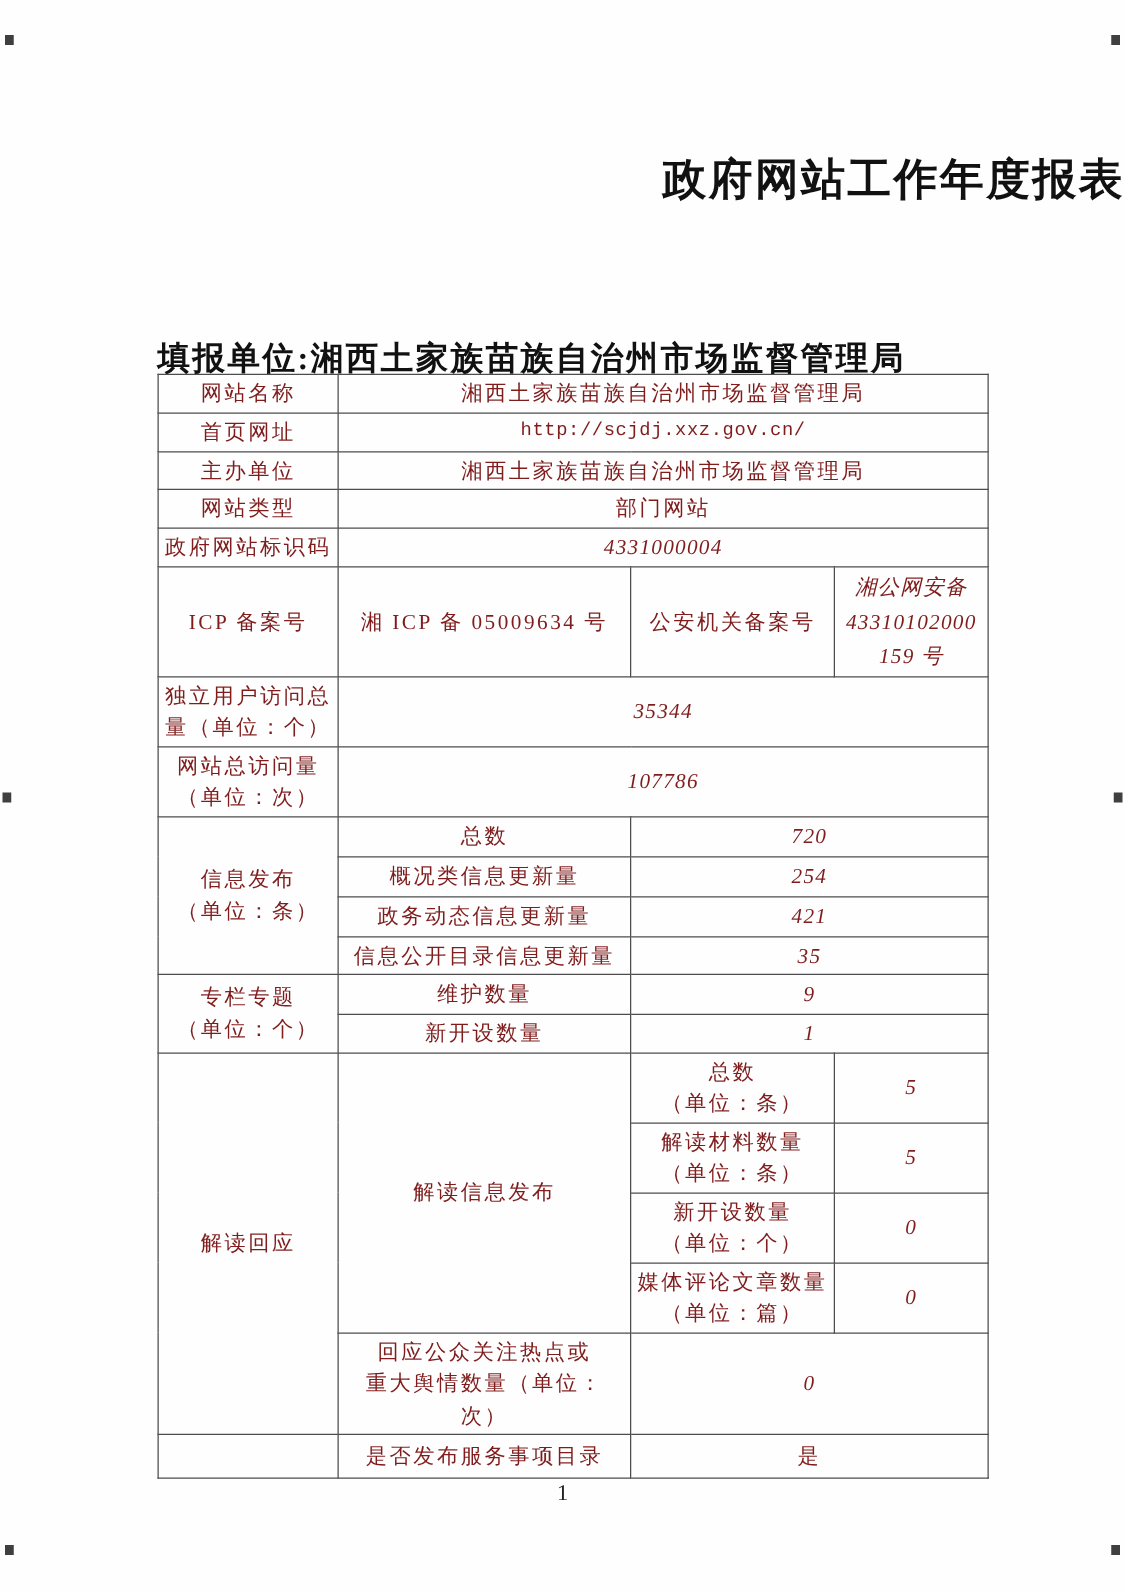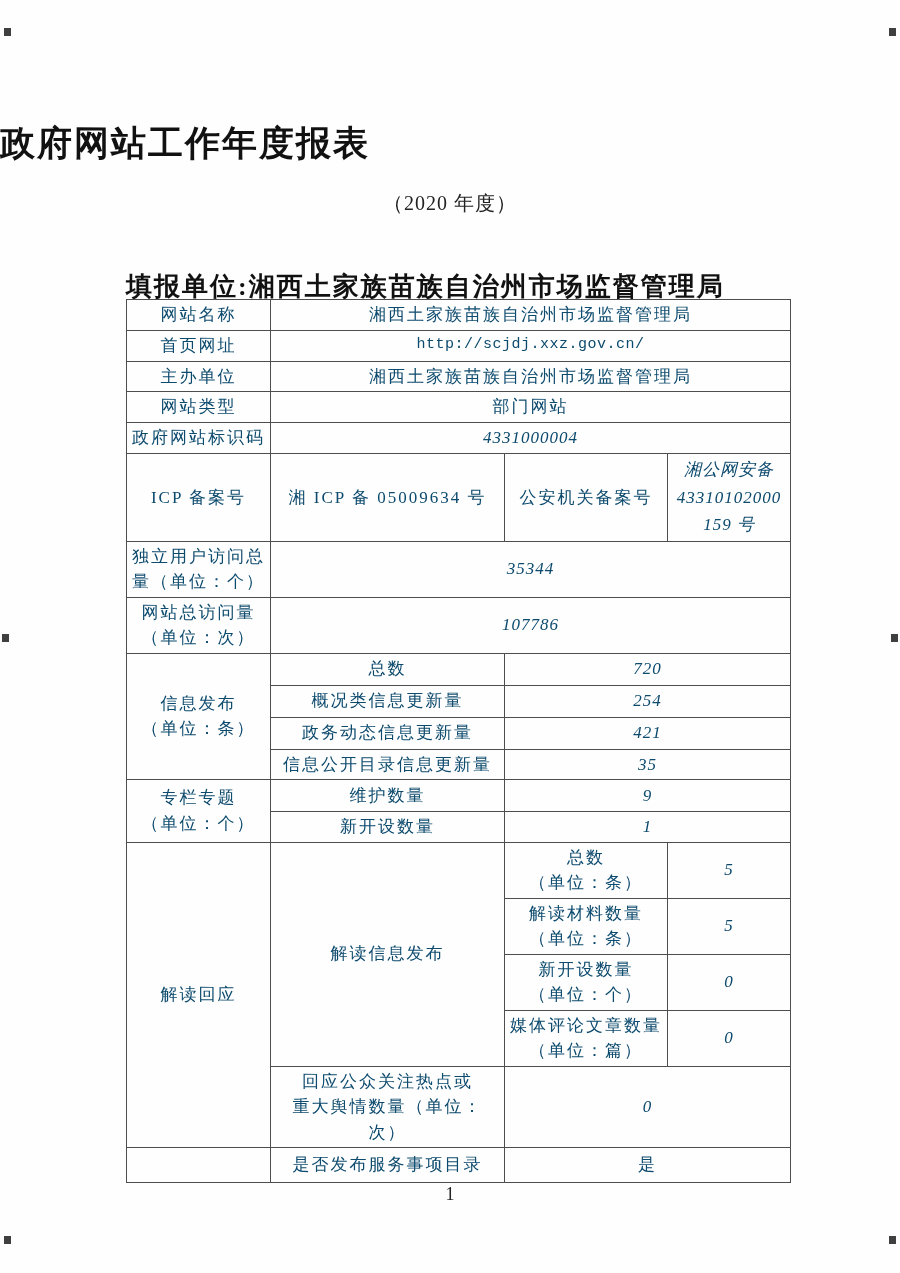--- a/index.html
+++ b/index.html
@@ -10,26 +10,27 @@
     color: #1c1c1c;
   }
   .page {
     position: relative;
     width: 900px; height: 1273px;
     background: #fefefe;
     overflow: hidden;
   }
   .doc-title {
     position: absolute; top: 120px; left: 0; width: 100%;
-    text-align: left;
+    text-align: right;
     font-family: "Liberation Sans", "DejaVu Sans", sans-serif;
     font-weight: 700;
     font-size: 35px;
     letter-spacing: 2px;
     color: #111;
+    padding-left: 42px;
   }
   .doc-subtitle {
     position: absolute; top: 190px; left: 0; width: 100%;
     text-align: center;
     font-size: 20px;
     letter-spacing: 1px;
     color: #222;
   }
   .filing-unit {
     position: absolute; top: 269px; left: 126px;
@@ -45,21 +46,21 @@
     table-layout: fixed;
   }
   table.report td {
     border: 1px solid #4d4d4d;
     text-align: center;
     vertical-align: middle;
     font-size: 17px;
     letter-spacing: 2px;
     line-height: 1.5;
     padding: 2px 5px;
-    color: #0c4a6e;
+    color: #7f1d1d;
   }
   table.report td.num { letter-spacing: 1px; font-style: italic; }
   table.report td.mono {
     font-family: "Liberation Mono", "DejaVu Sans Mono", monospace;
     font-size: 15px;
     letter-spacing: 0.5px;
   }
   table.report td.tall { line-height: 1.62; }
   .line { display: block; }
   .scan-mark {
@@ -80,21 +81,20 @@
 <div class="page">
 
   <div class="scan-mark" style="left:4px; top:28px;"></div>
   <div class="scan-mark" style="left:889px; top:28px;"></div>
   <div class="scan-mark" style="left:2px; top:634px;"></div>
   <div class="scan-mark" style="left:891px; top:634px;"></div>
   <div class="scan-mark" style="left:4px; top:1236px;"></div>
   <div class="scan-mark" style="left:889px; top:1236px;"></div>
 
   <div class="doc-title">政府网站工作年度报表</div>
-  <div class="doc-subtitle">（2020 年度）</div>
   <div class="filing-unit">填报单位:湘西土家族苗族自治州市场监督管理局</div>
 
   <table class="report">
     <colgroup>
       <col style="width:144px">
         <col style="width:234px">
         <col style="width:163px">
         <col style="width:123px">
     </colgroup>
 

